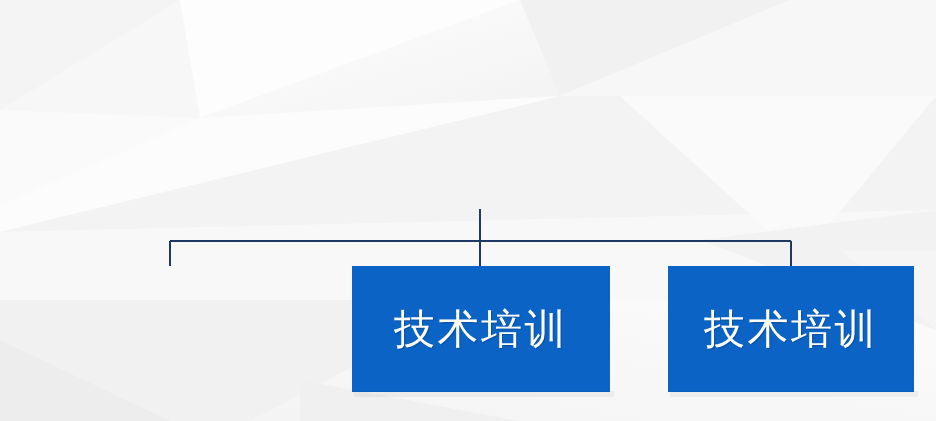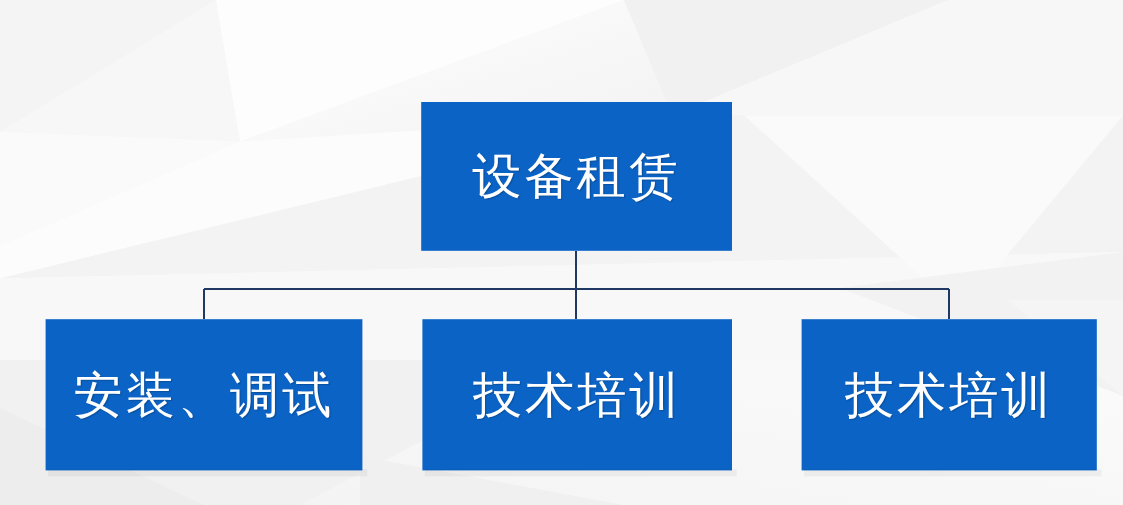--- a/index.html
+++ b/index.html
@@ -122,27 +122,21 @@
 
   <svg class="connectors" viewBox="0 0 936 421" preserveAspectRatio="none" aria-hidden="true">
     <g stroke="#1f3864" stroke-width="2" fill="none" shape-rendering="crispEdges">
       <line x1="480" y1="209" x2="480" y2="266"></line>
       <line x1="170" y1="241" x2="791" y2="241"></line>
       <line x1="170" y1="241" x2="170" y2="266"></line>
       <line x1="791" y1="241" x2="791" y2="266"></line>
     </g>
   </svg>
 
-  <div class="node node-root">
-    <span>设备租赁</span>
-  </div>
 
-  <div class="node node-leaf leaf-1">
-    <span>安装、调试</span>
-  </div>
 
   <div class="node node-leaf leaf-2">
     <span>技术培训</span>
   </div>
 
   <div class="node node-leaf leaf-3">
     <span>技术培训</span>
   </div>
 
 </div>

